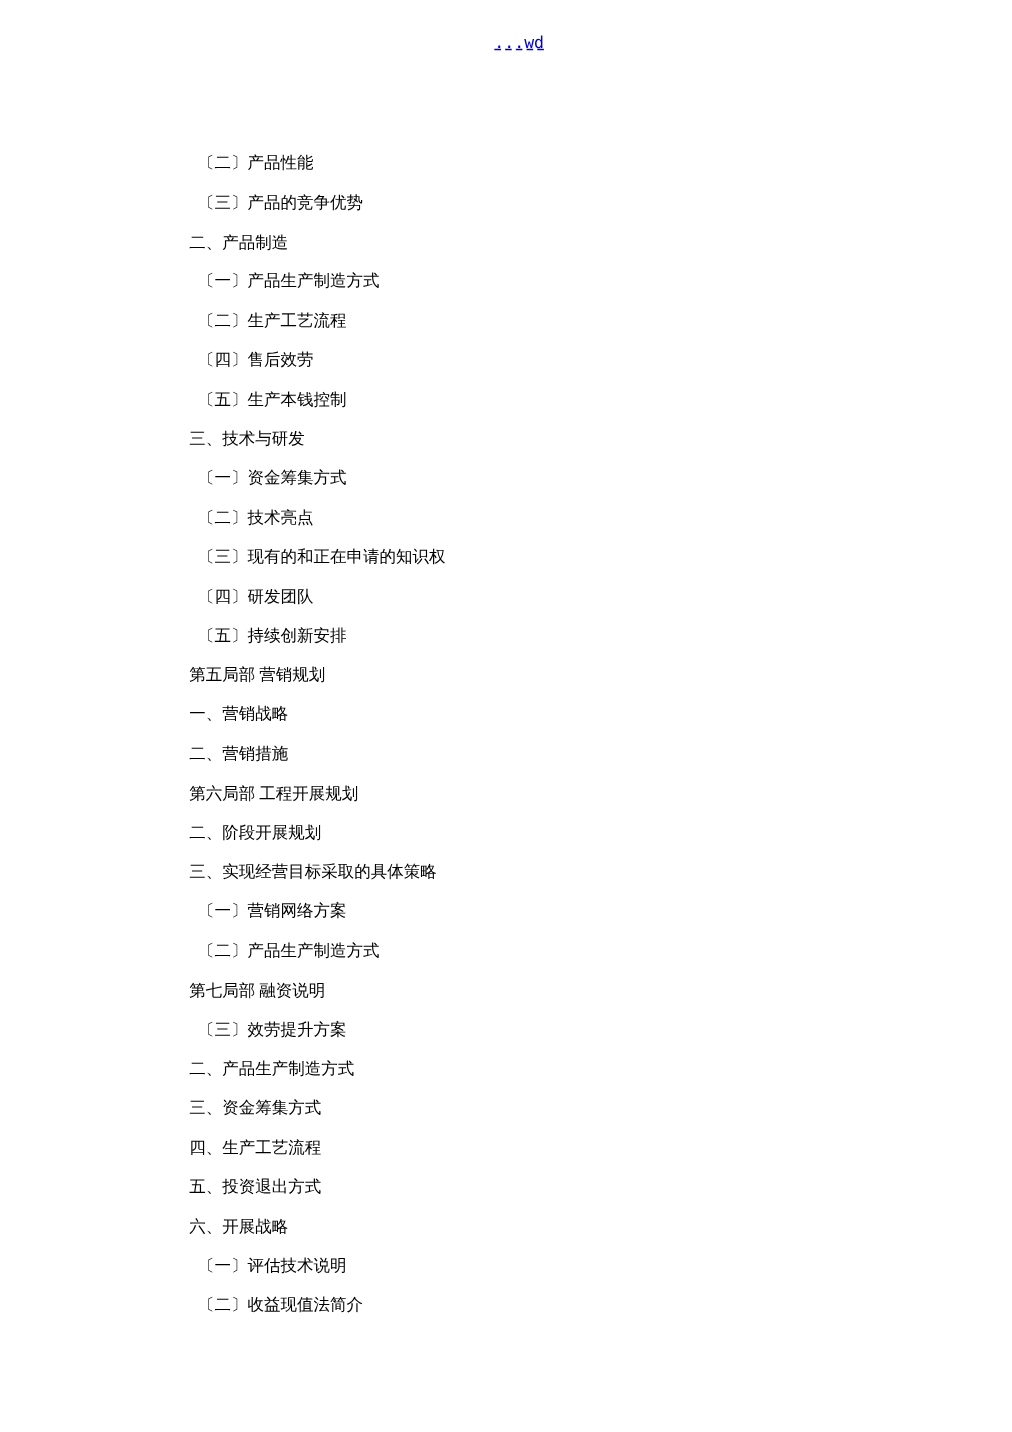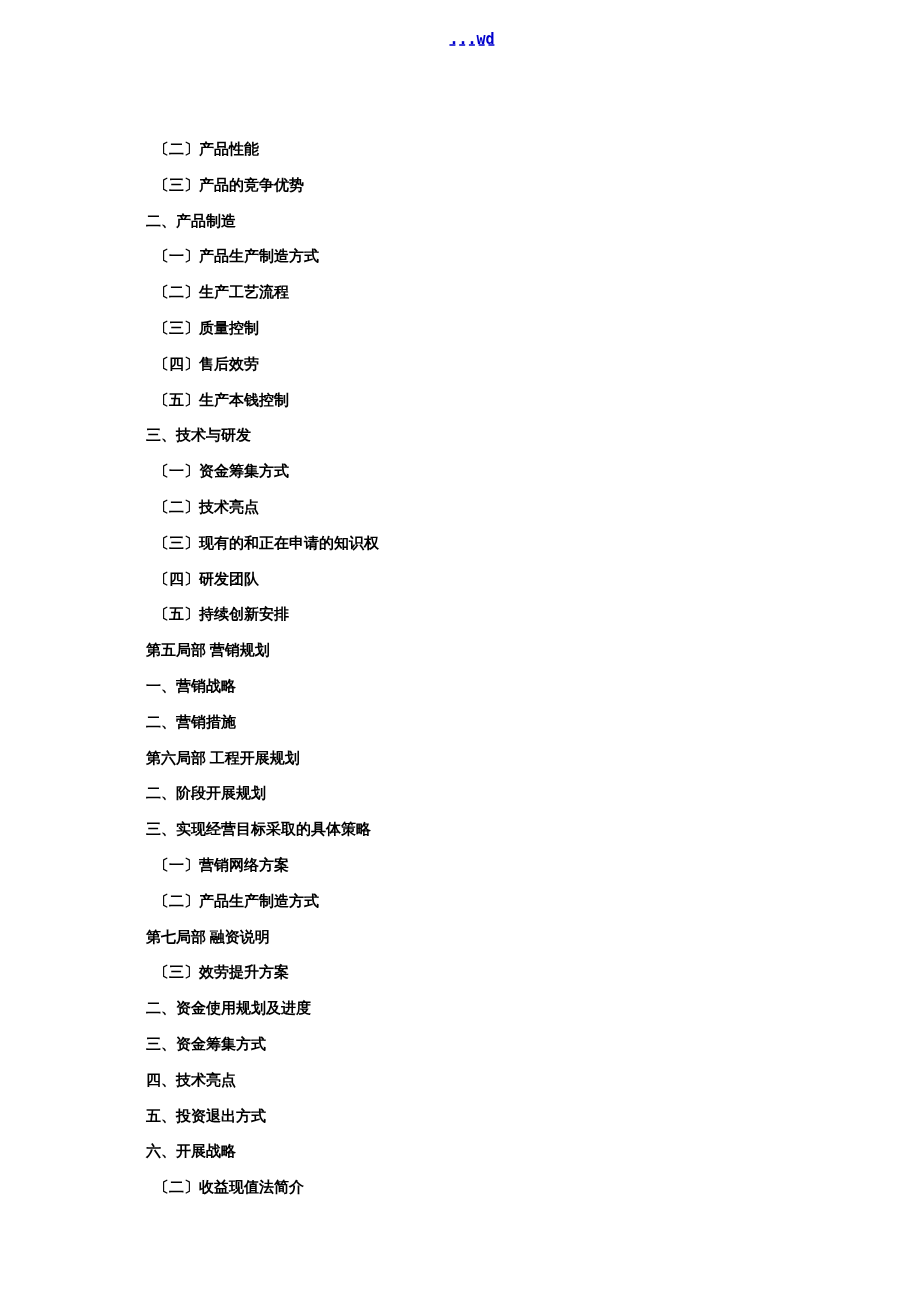--- a/index.html
+++ b/index.html
@@ -1,19 +1,18 @@
 <!DOCTYPE html>
 <html><head>
   <meta charset="utf-8">
   <style>
     * {
       margin: 4px;
       padding: 0;
       box-sizing: border-box;
-      font-weight: bold;
     }
     body {
       background: #ffffff;
       width: 920px;
       height: 1302px;
       font-family: "SimSun", "宋体", serif;
       position: relative;
     }
     .header-link {
       position: absolute;
@@ -22,21 +21,21 @@
       transform: translateX(-50%);
       color: #0000cc;
       font-size: 15px;
       text-decoration: underline;
       text-decoration-style: dashed;
       font-family: monospace;
     }
     .content {
       position: absolute;
       top: 118px;
-      left: 130px;
+      left: 156px;
       width: 640px;
     }
     .line {
       font-size: 15px;
       color: #000000;
       line-height: 31.8px;
       white-space: nowrap;
     }
     .indent {
       padding-left: 8px;
@@ -46,38 +45,38 @@
 <body>
 
 <a class="header-link">...wd</a>
 
 <div class="content">
     <div class="line indent">〔二〕产品性能</div>
     <div class="line indent">〔三〕产品的竞争优势</div>
     <div class="line">二、产品制造</div>
     <div class="line indent">〔一〕产品生产制造方式</div>
     <div class="line indent">〔二〕生产工艺流程</div>
-    <div class="line indent">〔三〕质量控制</div>
     <div class="line indent">〔四〕售后效劳</div>
     <div class="line indent">〔五〕生产本钱控制</div>
     <div class="line">三、技术与研发</div>
     <div class="line indent">〔一〕资金筹集方式</div>
     <div class="line indent">〔二〕技术亮点</div>
     <div class="line indent">〔三〕现有的和正在申请的知识权</div>
     <div class="line indent">〔四〕研发团队</div>
     <div class="line indent">〔五〕持续创新安排</div>
     <div class="line">第五局部  营销规划</div>
     <div class="line">一、营销战略</div>
     <div class="line">二、营销措施</div>
     <div class="line">第六局部  工程开展规划</div>
     <div class="line">二、阶段开展规划</div>
     <div class="line">三、实现经营目标采取的具体策略</div>
     <div class="line indent">〔一〕营销网络方案</div>
     <div class="line indent">〔二〕产品生产制造方式</div>
     <div class="line">第七局部  融资说明</div>
     <div class="line indent">〔三〕效劳提升方案</div>
-    <div class="line">二、资金使用规划及进度</div>
+    <div class="line">二、产品生产制造方式</div>
     <div class="line">三、资金筹集方式</div>
-    <div class="line">四、技术亮点</div>
+    <div class="line">四、生产工艺流程</div>
     <div class="line">五、投资退出方式</div>
     <div class="line">六、开展战略</div>
+    <div class="line indent">〔一〕评估技术说明</div>
     <div class="line indent">〔二〕收益现值法简介</div>
   </div>
 
 </body></html>

